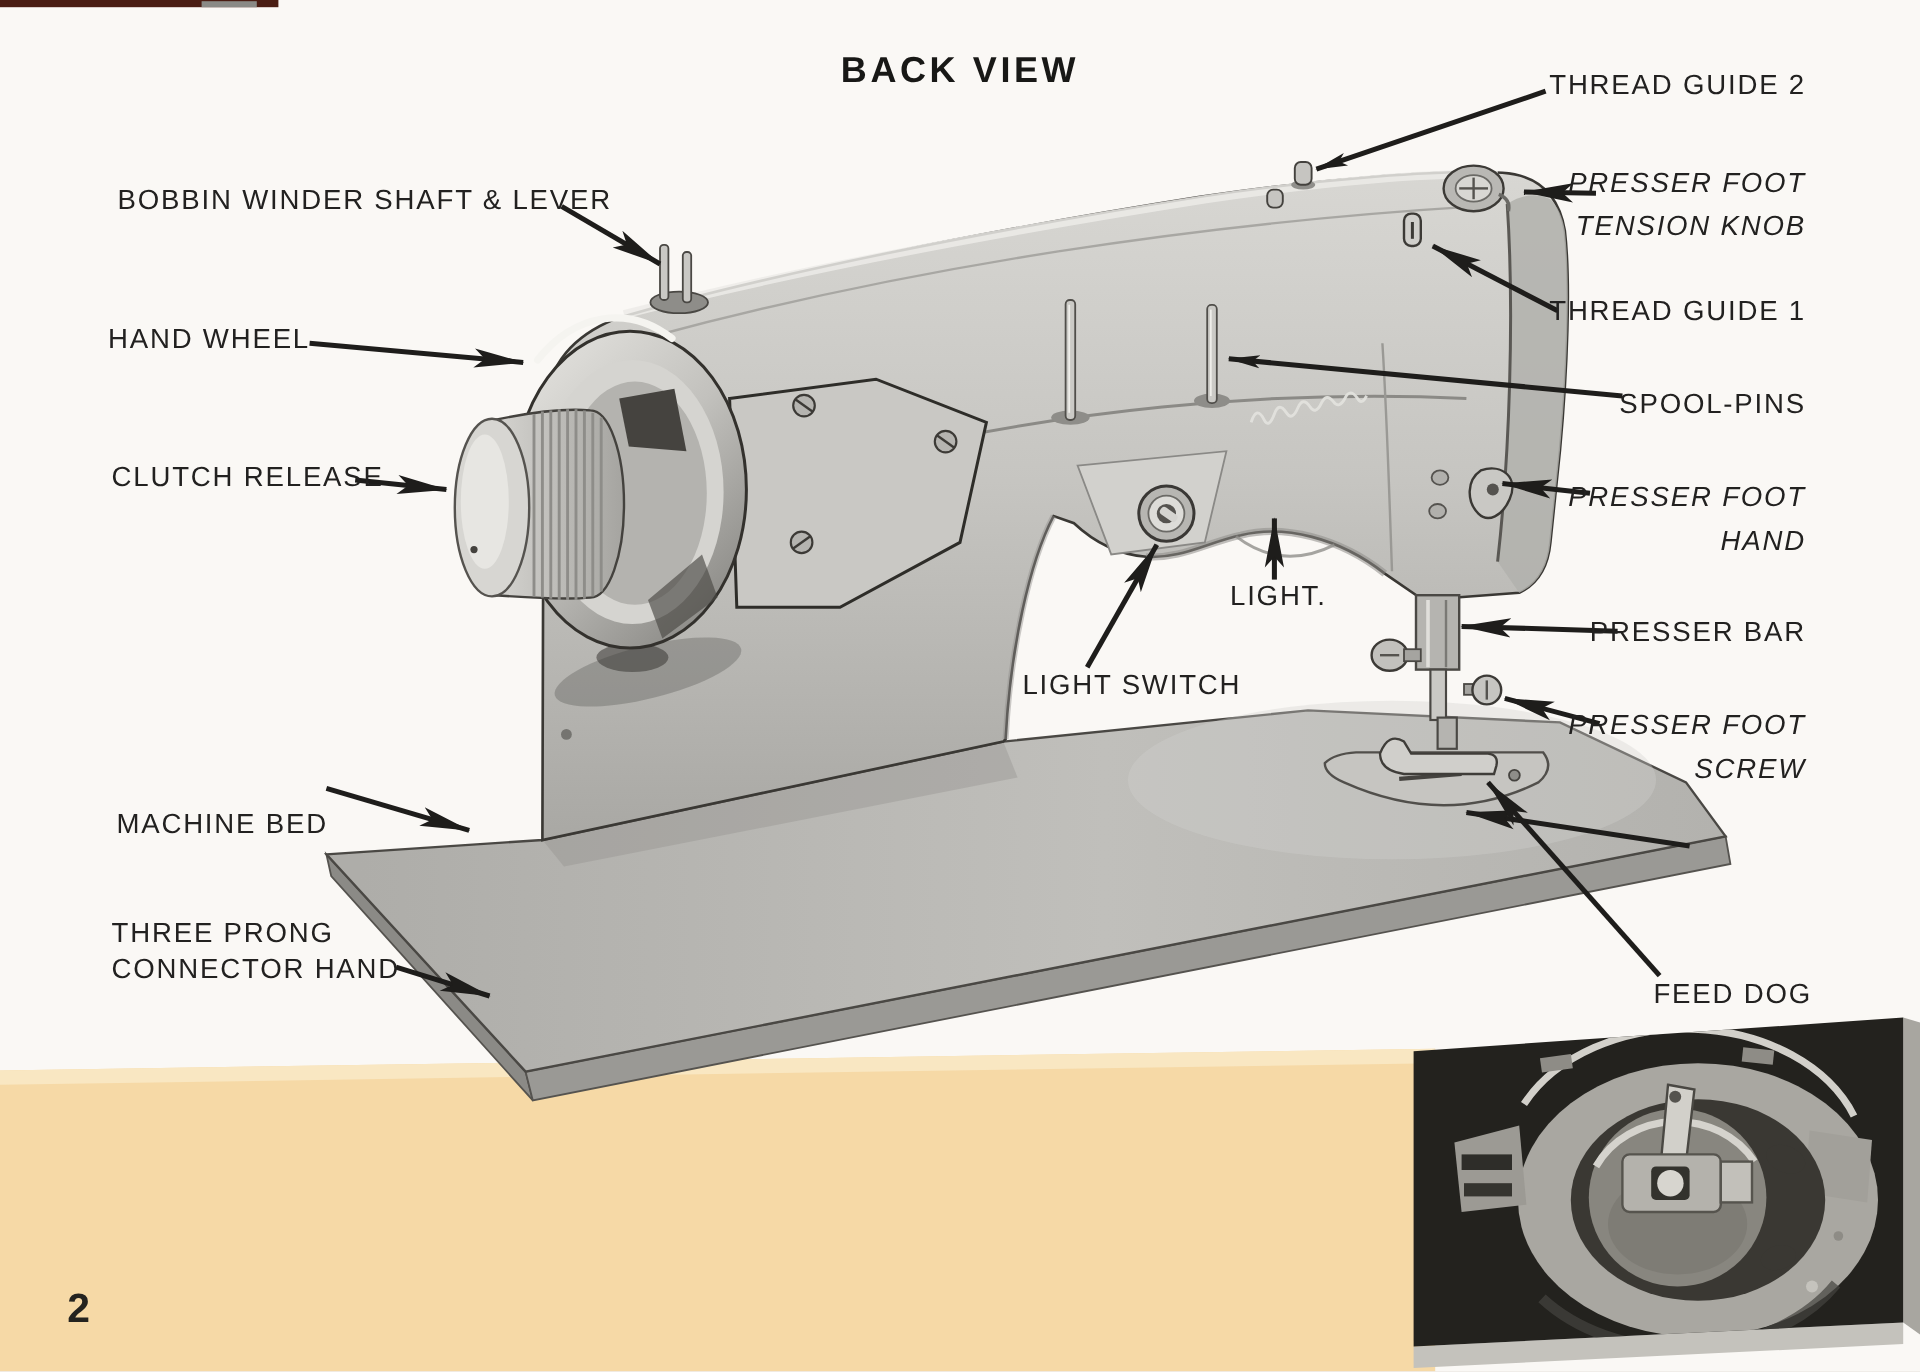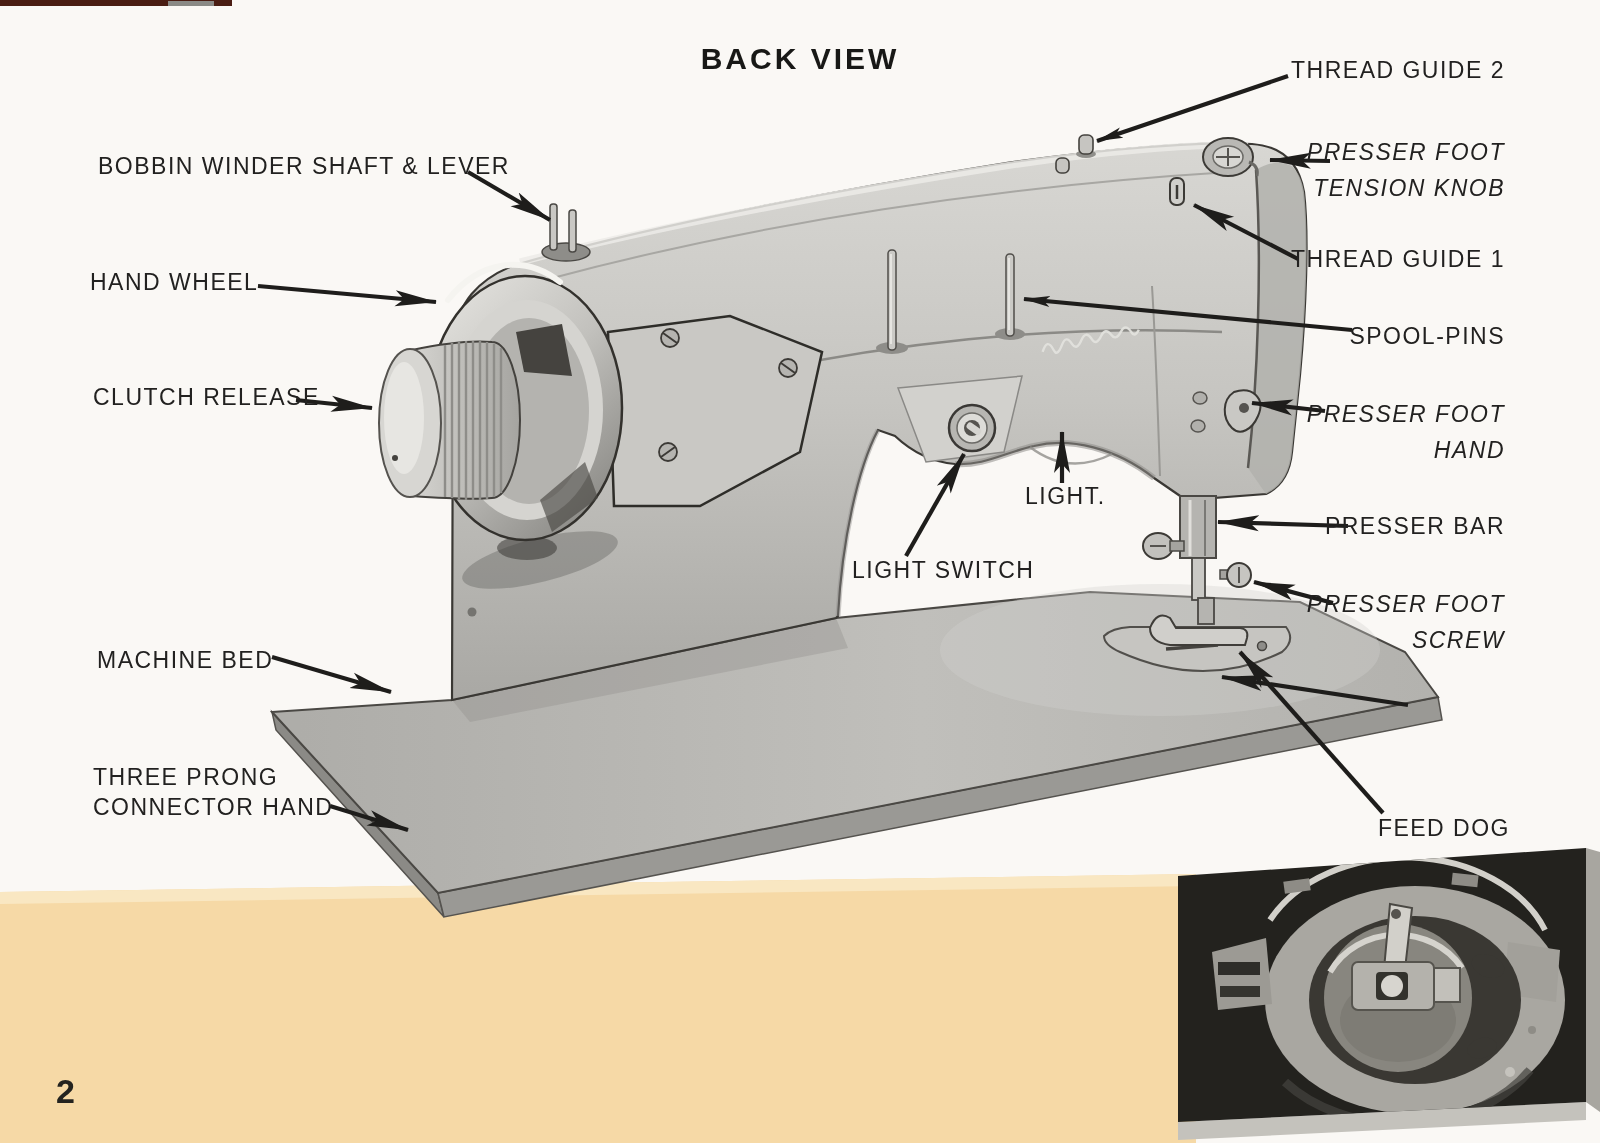--- a/index.html
+++ b/index.html
@@ -278,21 +278,21 @@
     <line x1="1062" y1="483" x2="1062" y2="432" marker-end="url(#ah)"></line>
     <line x1="906" y1="556" x2="964" y2="454" marker-end="url(#ah)"></line>
   </g>
 </svg>
 
 <div class="title">BACK VIEW</div>
 
 <div class="lbl" style="left:98px;top:152px">BOBBIN WINDER SHAFT &amp; LEVER</div>
 <div class="lbl" style="left:90px;top:268px">HAND WHEEL</div>
 <div class="lbl" style="left:93px;top:383px">CLUTCH RELEASE</div>
-<div class="lbl" style="left:97px;top:646px">MACHINE BED</div>
+<div class="lbl" style="left:97px;top:672px">MACHINE BED</div>
 <div class="lbl threeprong" style="left:93px;top:762px">
   <div>THREE PRONG</div>
   <div>CONNECTOR HAND</div>
 </div>
 
 <div class="lbl" style="left:852px;top:556px">LIGHT SWITCH</div>
 <div class="lbl" style="left:1025px;top:482px">LIGHT.</div>
 
 <div class="lbl right" style="right:95px;top:56px">THREAD GUIDE 2</div>
 <div class="lbl right two" style="right:95px;top:134px">

